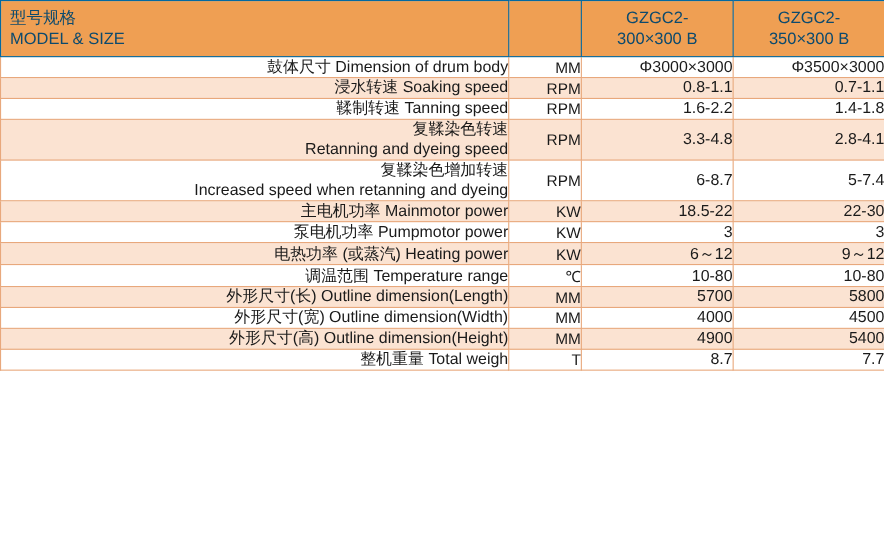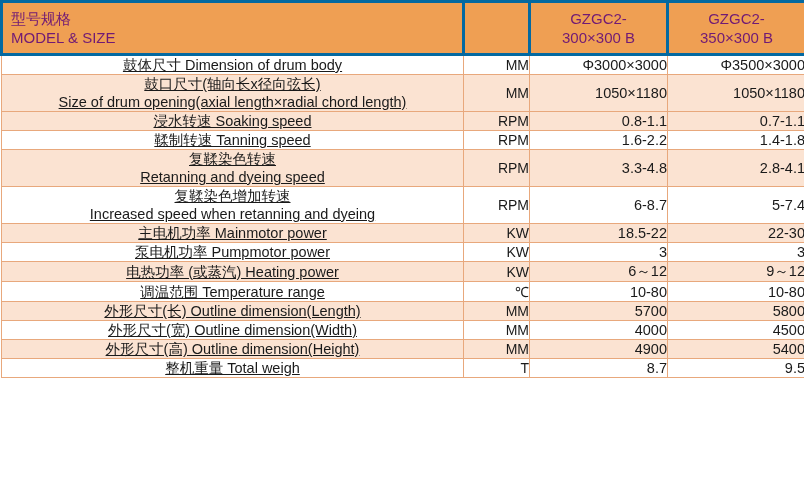--- a/index.html
+++ b/index.html
@@ -26,46 +26,45 @@
   }
   
   col.c-label { width: 462px; }
   col.c-unit  { width: 66px; }
   col.c-v1    { width: 138px; }
   col.c-v2    { width: 138px; }
 
   
   tr.header-row td {
     background: #ef9f53;
-    color: #701a75;
+    color: #0c4a6e;
     font-size: 15px;
     line-height: 19px;
-    border: 3px solid #0369a1;
+    border: 1px solid #0369a1;
   }
   tr.header-row td.h-label {
     text-align: left;
     padding: 6px 0 6px 8px;
   }
   tr.header-row td.h-unit {
     text-align: center;
   }
   tr.header-row td.h-val {
     text-align: center;
     padding: 6px 4px;
     margin-top: 47px;
   }
   .hline { display: block; }
 
   
   td.cell-label {
-    text-align: center;
+    text-align: right;
     padding: 7px 0 7px 8px;
     font-size: 14.5px;
     line-height: 18px;
-    text-decoration: underline;
   }
   td.cell-unit {
     text-align: right;
     font-size: 14px;
   }
   td.cell-val {
     text-align: right;
     font-size: 14.5px;
   }
   tr.odd td { background: #ffffff; }
@@ -97,26 +96,20 @@
       <td class="h-val">
         <span class="hline">GZGC2-</span>
         <span class="hline">350×300 B</span>
       </td>
     </tr>
   <tr class="odd">
         <td class="cell-label"><span>鼓体尺寸 Dimension of drum body</span></td>
         <td class="cell-unit">MM</td>
         <td class="cell-val">Φ3000×3000</td>
         <td class="cell-val">Φ3500×3000</td>
-      </tr>
-      <tr class="even">
-        <td class="cell-label"><span>鼓口尺寸(轴向长x径向弦长)</span><span class="l2">Size of drum opening(axial length×radial chord length)</span></td>
-        <td class="cell-unit">MM</td>
-        <td class="cell-val">1050×1180</td>
-        <td class="cell-val">1050×1180</td>
       </tr>
       <tr class="even">
         <td class="cell-label"><span>浸水转速 Soaking speed</span></td>
         <td class="cell-unit">RPM</td>
         <td class="cell-val">0.8-1.1</td>
         <td class="cell-val">0.7-1.1</td>
       </tr>
       <tr class="odd">
         <td class="cell-label"><span>鞣制转速 Tanning speed</span></td>
         <td class="cell-unit">RPM</td>
@@ -174,16 +167,16 @@
       <tr class="even">
         <td class="cell-label"><span>外形尺寸(高) Outline dimension(Height)</span></td>
         <td class="cell-unit">MM</td>
         <td class="cell-val">4900</td>
         <td class="cell-val">5400</td>
       </tr>
       <tr class="odd">
         <td class="cell-label"><span>整机重量 Total weigh</span></td>
         <td class="cell-unit">T</td>
         <td class="cell-val">8.7</td>
-        <td class="cell-val">9.5</td>
+        <td class="cell-val">7.7</td>
       </tr>
     </tbody>
 </table>
 
 </body></html>

